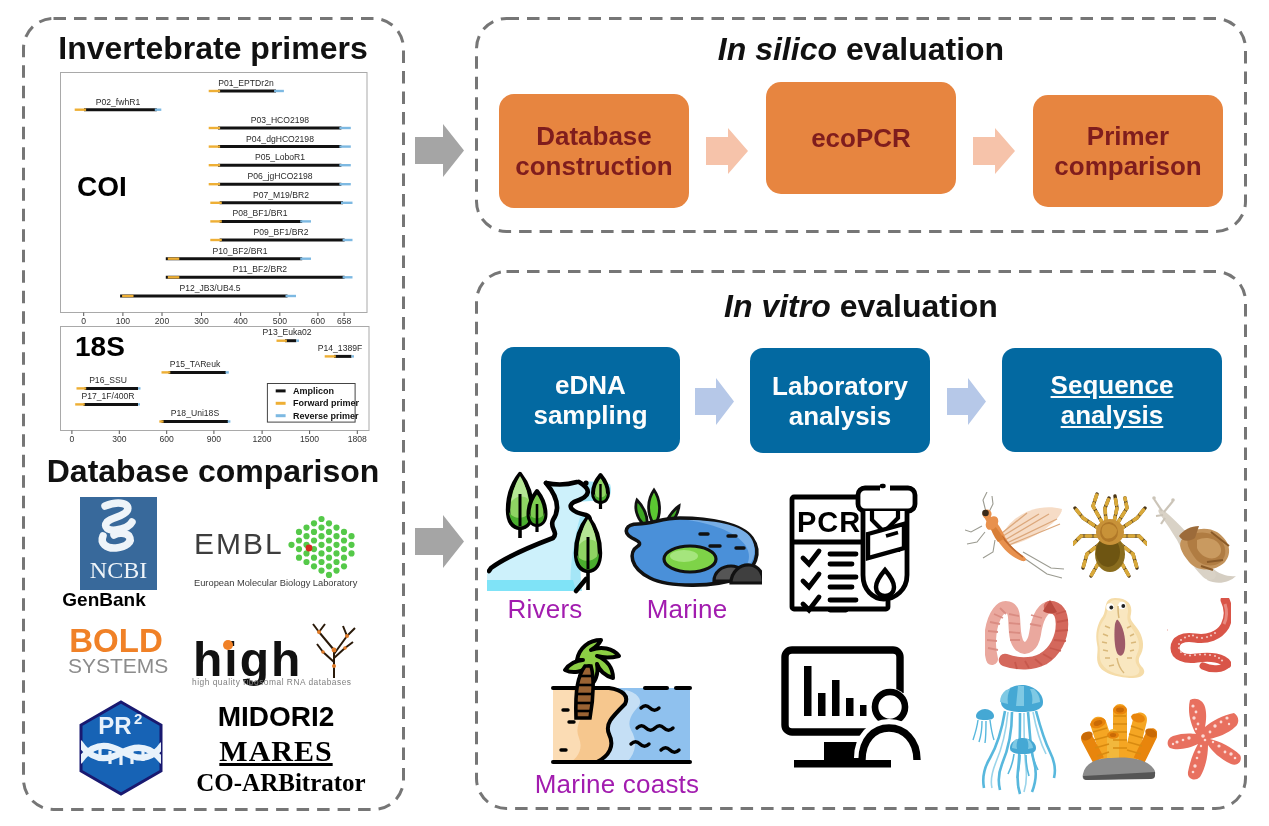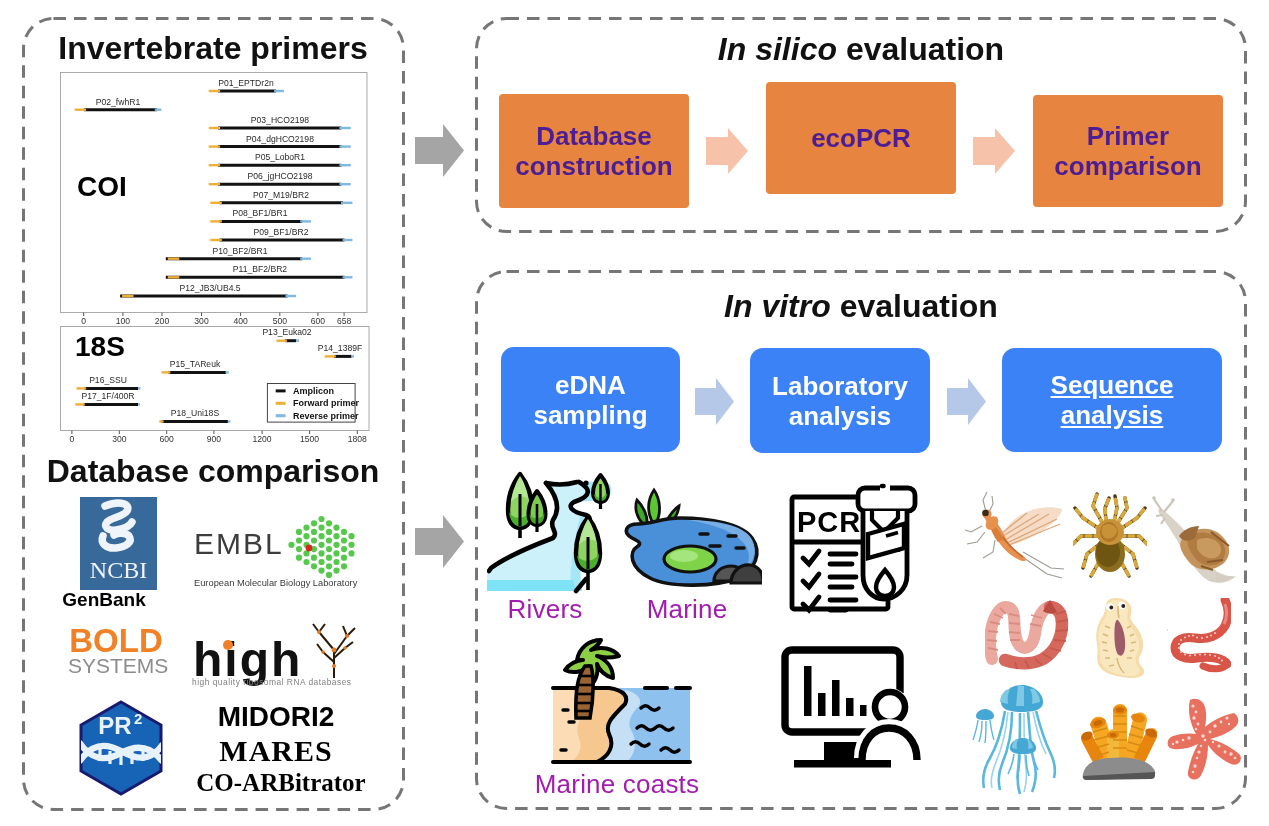--- a/index.html
+++ b/index.html
@@ -1,20 +1,20 @@
 <!DOCTYPE html>
 <html><head>
 <meta charset="utf-8">
 <style>
 html,body{margin:0;padding:0;}
 body{width:1269px;height:826px;position:relative;background:#fff;font-family:"Liberation Sans",sans-serif;overflow:hidden;}
 .abs{position:absolute;}
 .ptitle{position:absolute;font-weight:bold;color:#111;text-align:center;}
-.obox{position:absolute;background:#e78540;border-radius:4px;color:#4c1d95;font-weight:bold;font-size:26px;line-height:30px;display:flex;align-items:center;justify-content:center;text-align:center;}
-.bbox{position:absolute;background:#3b82f6;border-radius:13px;color:#fdfdfd;font-weight:bold;font-size:26px;line-height:30px;display:flex;align-items:center;justify-content:center;text-align:center;}
+.obox{position:absolute;background:#e78540;border-radius:15px;color:#7f1d1d;font-weight:bold;font-size:26px;line-height:30px;display:flex;align-items:center;justify-content:center;text-align:center;}
+.bbox{position:absolute;background:#0369a1;border-radius:13px;color:#fdfdfd;font-weight:bold;font-size:26px;line-height:30px;display:flex;align-items:center;justify-content:center;text-align:center;}
 .lbl{position:absolute;color:#a21caf;font-size:26px;text-align:center;letter-spacing:0.2px;}
 </style>
 </head>
 <body>
 
 <svg class="abs" style="left:0;top:0;" width="1269" height="826">
 <rect x="23.5" y="18.5" width="380" height="791" rx="30" fill="none" stroke="#767676" stroke-width="3" stroke-dasharray="12.5 8"></rect>
 <rect x="476.5" y="18.5" width="769" height="213" rx="30" fill="none" stroke="#767676" stroke-width="3" stroke-dasharray="12.5 8"></rect>
 <rect x="476.5" y="271.5" width="769" height="537" rx="30" fill="none" stroke="#767676" stroke-width="3" stroke-dasharray="12.5 8"></rect>
 </svg>
@@ -260,21 +260,21 @@
 <g stroke="#e8f2fb" stroke-width="3.2">
 <line x1="23" y1="49" x2="23" y2="60"></line>
         <line x1="33" y1="51" x2="33" y2="64"></line>
 <line x1="44" y1="52" x2="44" y2="65"></line>
         <line x1="55" y1="51" x2="55" y2="64"></line>
 <line x1="66" y1="49" x2="66" y2="61"></line>
 </g>
 </g>
 </svg>
 <div class="abs" style="left:186px;top:701px;width:180px;text-align:center;font-weight:bold;font-size:28px;color:#000;">MIDORI2</div>
-<div class="abs" style="left:186px;top:734px;width:180px;text-align:center;font-weight:bold;font-size:30px;color:#000;font-family:'Liberation Serif',serif;letter-spacing:1px;">MARES</div>
+<div class="abs" style="left:186px;top:734px;width:180px;text-align:center;font-weight:bold;font-size:30px;color:#000;font-family:'Liberation Serif',serif;letter-spacing:1px;text-decoration:underline;">MARES</div>
 <div class="abs" style="left:186px;top:769px;width:190px;text-align:center;font-weight:bold;font-size:25px;color:#000;font-family:'Liberation Serif',serif;">CO-ARBitrator</div>
 
 <svg class="abs" style="left:415px;top:124px;" width="50" height="53" viewBox="0 0 50 53">
 <polygon points="0,13 28,13 28,0 49,26.5 28,53 28,40 0,40" fill="#a5a5a5"></polygon>
 </svg>
 <svg class="abs" style="left:415px;top:515px;" width="50" height="53" viewBox="0 0 50 53">
 <polygon points="0,13 28,13 28,0 49,26.5 28,53 28,40 0,40" fill="#a5a5a5"></polygon>
 </svg>
 
 <div class="ptitle" style="left:475px;top:31px;width:772px;font-size:32px;"><i>In silico</i> evaluation</div>

